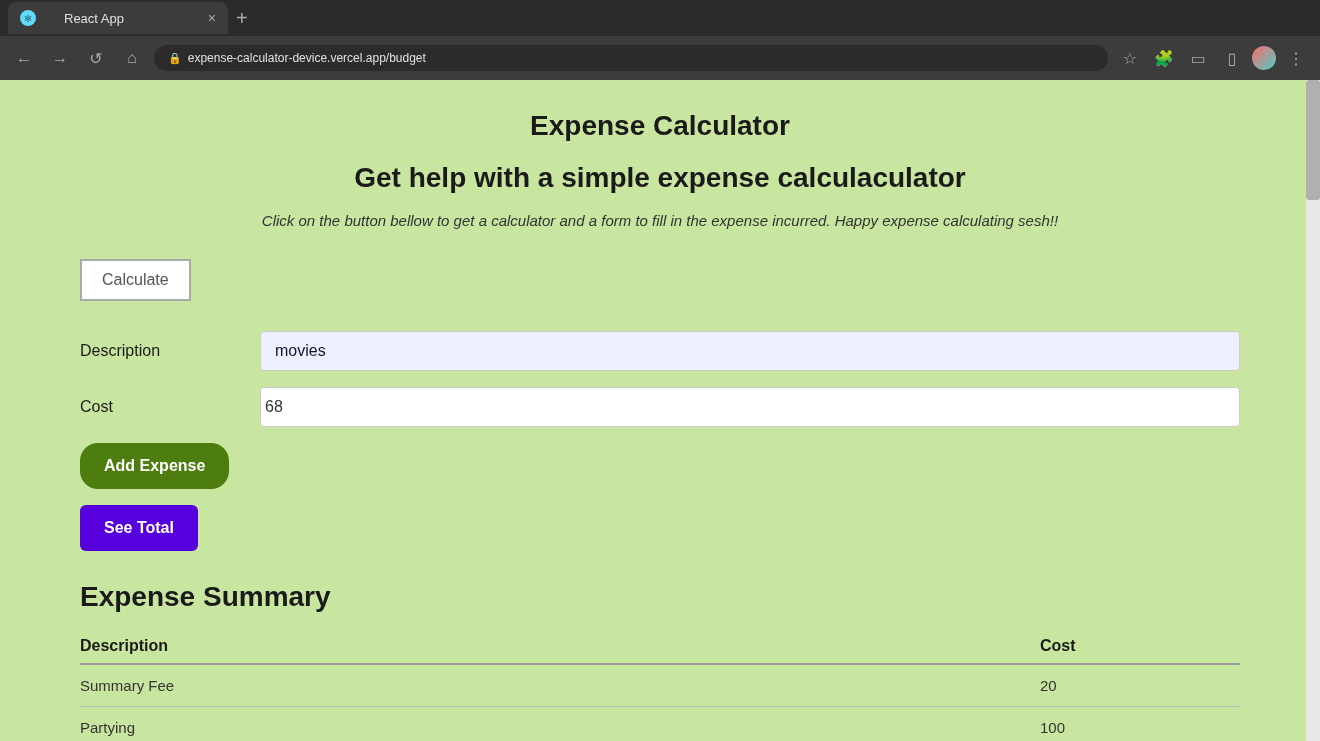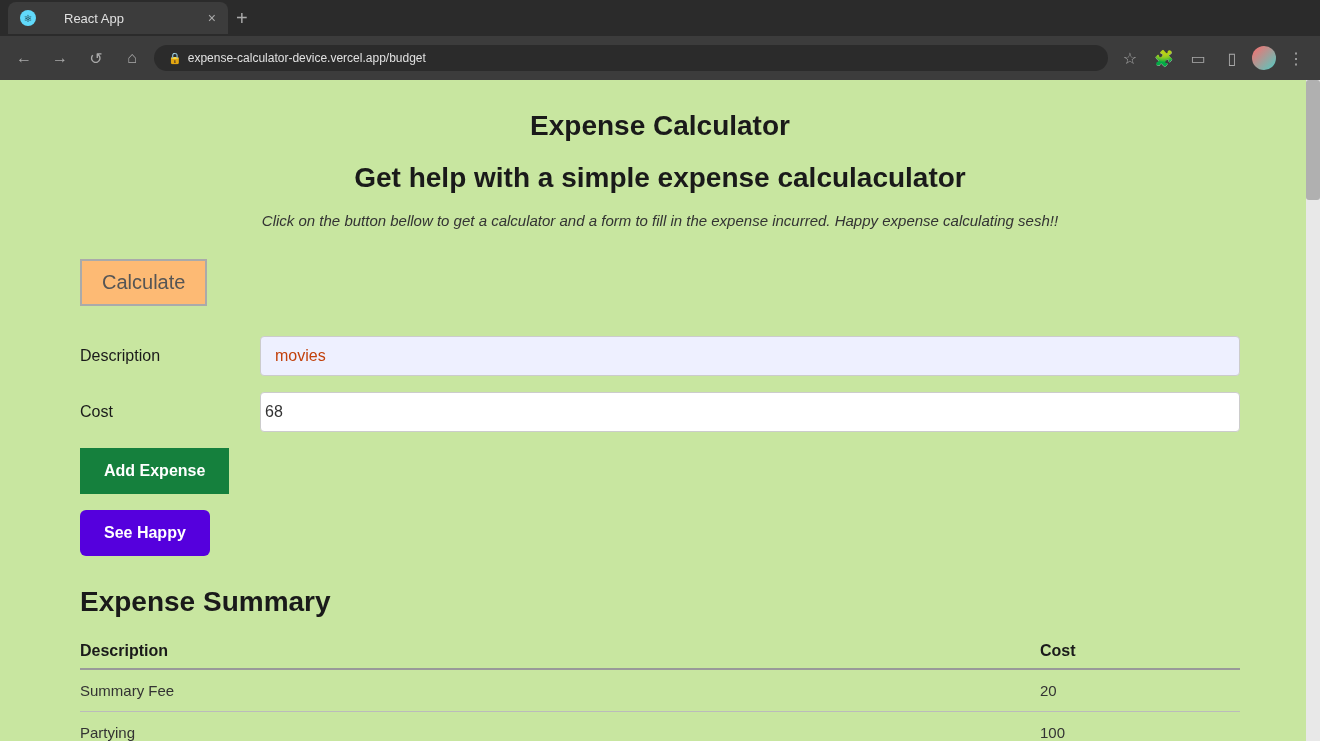--- a/index.html
+++ b/index.html
@@ -187,25 +187,25 @@
 
     .description-text {
       font-size: 15px;
       color: #333;
       text-align: center;
       margin-bottom: 30px;
       font-style: italic;
     }
 
     .calculate-btn {
-      background: #fdba74;
+      background: #ffffff;
       border: 2px solid #aaa;
       border-radius: 0;
       padding: 10px 20px;
-      font-size: 20px;
+      font-size: 16px;
       color: #555;
       cursor: pointer;
       margin-bottom: 30px;
       display: block;
     }
 
     .form-section {
       width: 100%;
     }
 
@@ -221,40 +221,40 @@
       min-width: 180px;
     }
 
     .form-input {
       flex: 1;
       padding: 10px 14px;
       font-size: 16px;
       border: 1px solid #ccc;
       border-radius: 4px;
       background: #eef0ff;
-      color: #c2410c;
+      color: #0f172a;
       outline: none;
     }
 
     .form-input-cost {
       flex: 1;
       padding: 10px 4px;
       font-size: 16px;
       border: 1px solid #ccc;
       border-radius: 4px;
       background: white;
       color: #333;
       outline: none;
     }
 
     .add-expense-btn {
-      background: #15803d;
+      background: #4d7c0f;
       color: white;
       border: none;
-      border-radius: 0;
+      border-radius: 18px;
       padding: 14px 24px;
       font-size: 16px;
       font-weight: bold;
       cursor: pointer;
       margin-bottom: 16px;
       display: block;
     }
 
     .see-total-btn {
       background: #5500dd;
@@ -358,21 +358,21 @@
         <input class="form-input" type="text" value="movies" style="">
       </div>
 
       <div class="form-row">
         <label class="form-label">Cost</label>
         <input class="form-input-cost" type="text" value="68" style="">
       </div>
     </div>
 
     <button class="add-expense-btn">Add Expense</button>
-    <button class="see-total-btn">See Happy</button>
+    <button class="see-total-btn">See Total</button>
 
     <h2 class="expense-summary-title">Expense Summary</h2>
 
     <table class="expense-table">
       <thead>
         <tr>
           <th>Description</th>
           <th class="cost-col">Cost</th>
         </tr>
       </thead>

